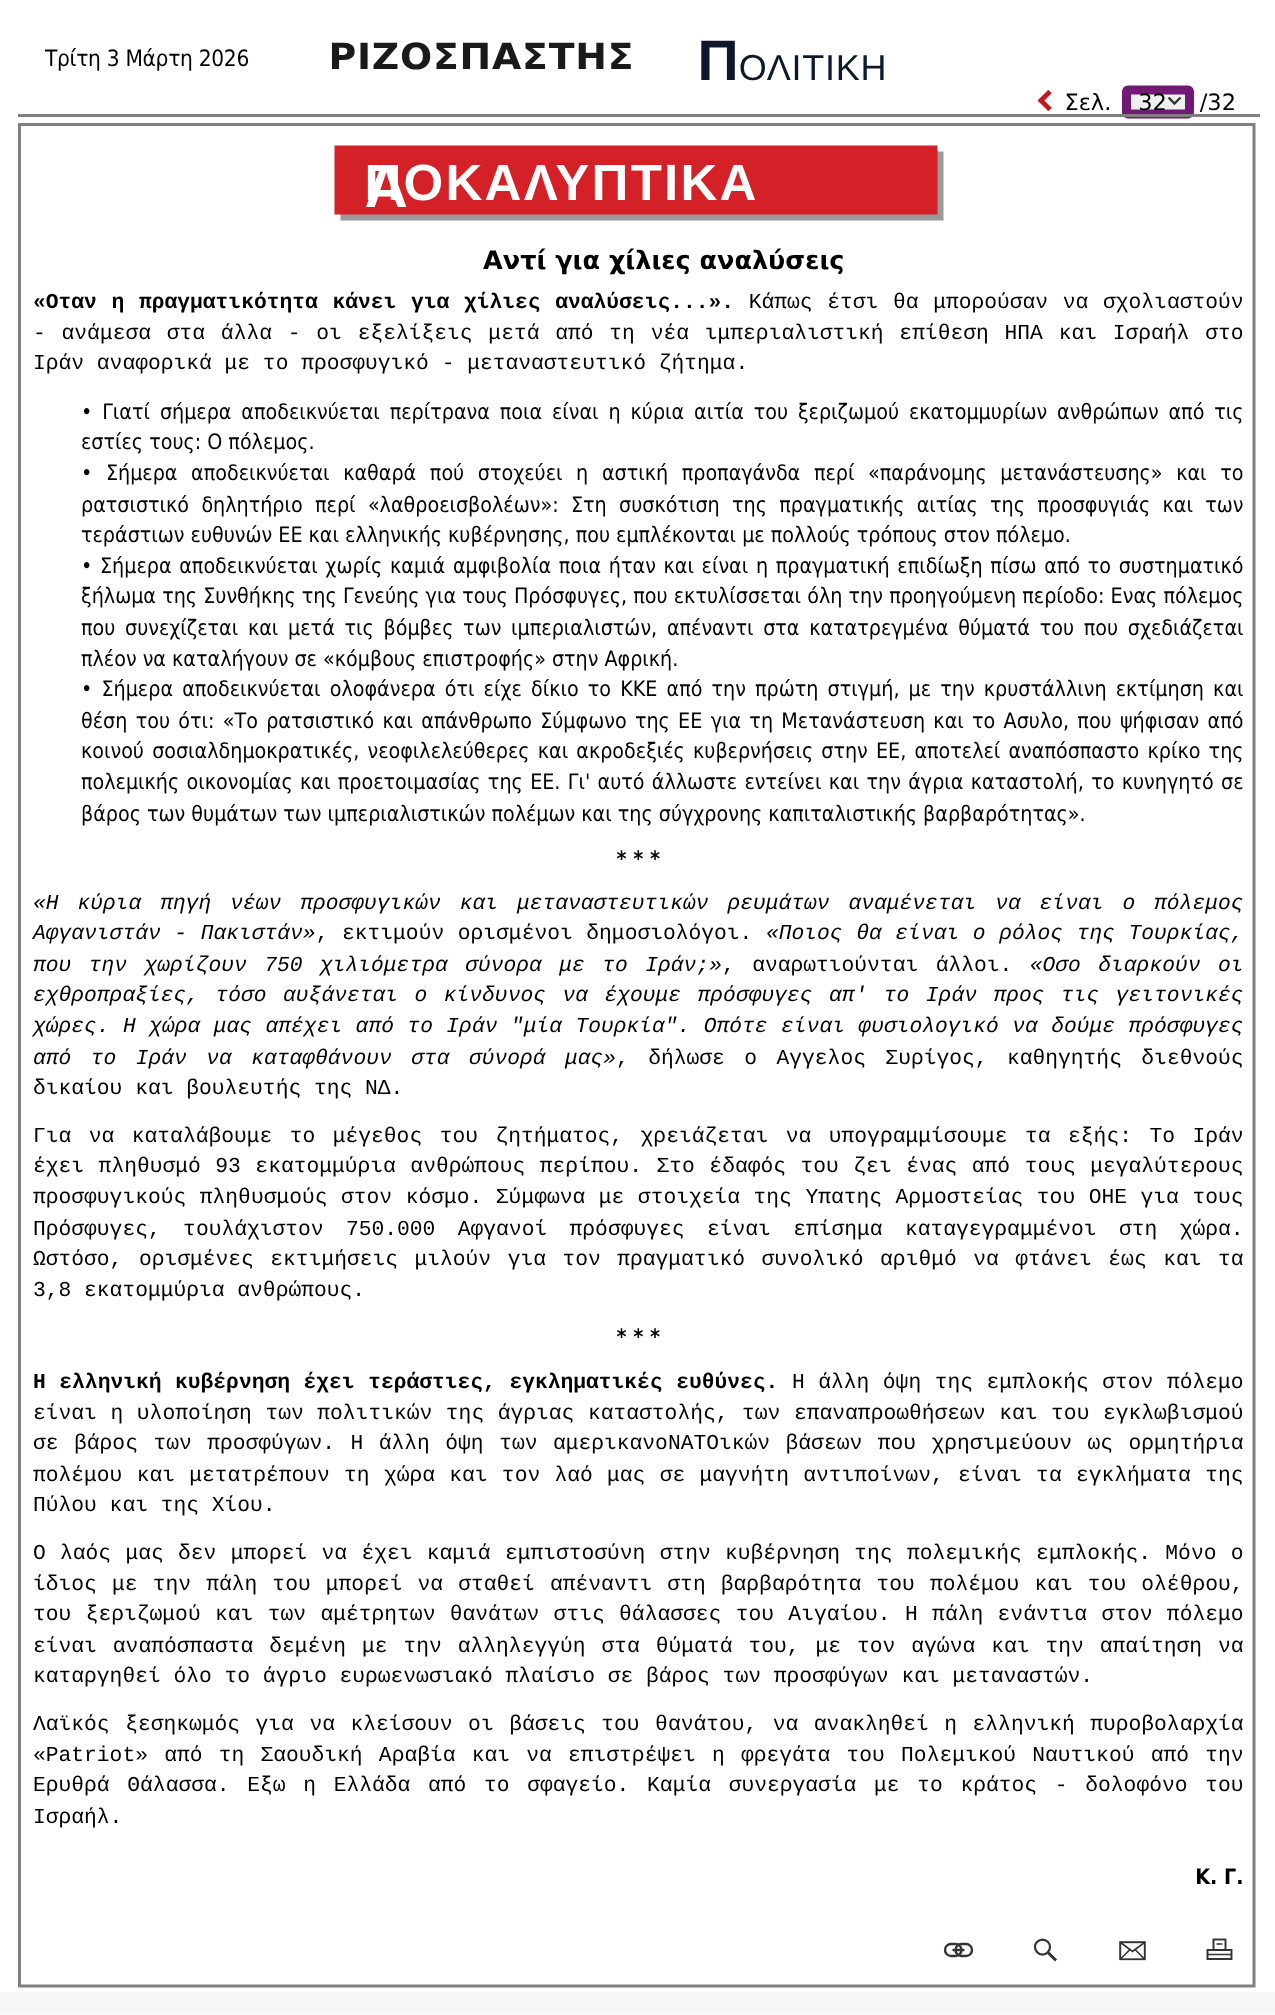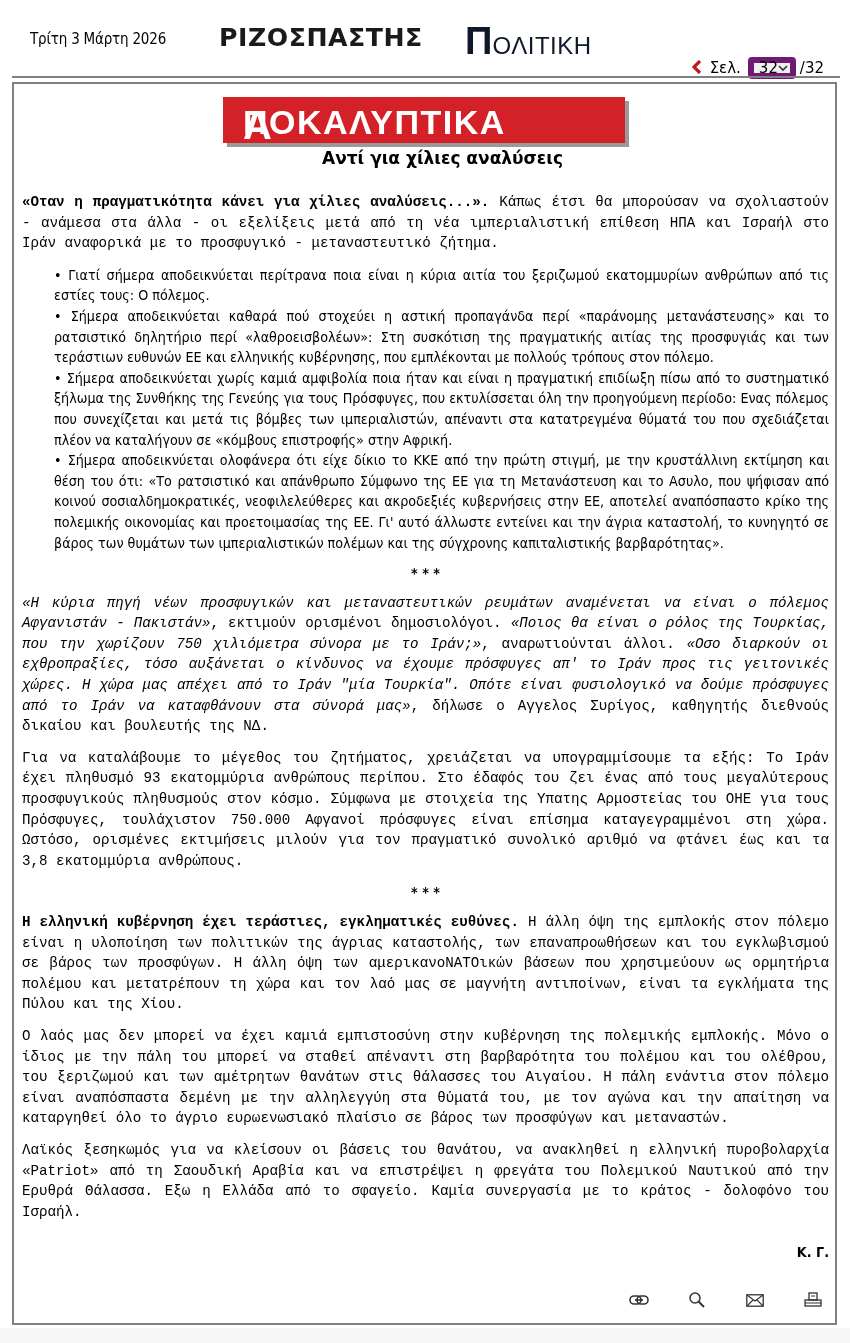--- a/index.html
+++ b/index.html
@@ -12,21 +12,21 @@
   .section-title .small { font-size:24px; font-weight:normal; letter-spacing:0.5px; }
   .pager { position:absolute; right:26px; top:30px; font-size:15px; display:flex; align-items:center; gap:4px;margin-top:27px; }
   .pager .chev { color:#c0181f; font-weight:bold; font-size:16px; margin-right:4px; }
   .pager .select { display:inline-flex; align-items:center; justify-content:space-between; width:48px; height:22px; border:6px solid #701a75; border-radius:4px; background:#f0f0f0; padding:0 5px; box-sizing:border-box; font-size:15px; margin-left:3px; }
   .pager .select .arrow { font-size:10px; color:#333; }
   .rule { position:absolute; left:12px; top:76px; width:828px; height:2px; background:#808080; }
   .box { position:absolute; left:12px; top:82px; width:825px; height:1243px; border:2px solid #808080; box-sizing:border-box; background:#fff; }
   .banner { position:absolute; left:209px; top:13px; width:402px; height:46px; background:#d42127; box-shadow:4px 4px 0 #9a9a9a; color:#fff; font-family:"Liberation Sans", sans-serif; font-weight:bold; }
   .banner span { position:absolute; left:10px; top:3px; font-size:34px; letter-spacing:1.5px; }
   .banner span .first { font-size:40px; }
-  .title { position:absolute; left:0; right:0; top:64px; text-align:center; font-weight:bold; font-size:17px;padding-left:36px; }
+  .title { position:absolute; left:0; right:0; top:80px; text-align:center; font-weight:bold; font-size:17px;padding-left:36px; }
   .content { position:absolute; left:8px; right:6px; top:108px; font-family:"DejaVu Sans Condensed","DejaVu Sans", sans-serif; font-size:14.2px; line-height:20.6px; text-align:justify; }
   .content p { margin:0 0 11px 0;font-family:Liberation Mono, monospace; }
   .content ul { list-style:none; margin:0 0 10px 0; padding:0 0 0 32px; }
   .content ul li { margin:0; }
   .content ul li::before { content:"• "; }
   .stars { text-align:center; font-weight:bold; margin:0 0 9px 0; }
   .sig { text-align:right; font-weight:bold; margin-top:20px; }
   .tools { position:absolute; right:12px; bottom:14px; display:flex; gap:38px; align-items:center; }
   .tools .tool { width:20px; height:18px; display:flex; align-items:center; justify-content:center; }
   .bottombar { position:absolute; left:0; right:0; top:1328px; height:15px; background:#f7f7f7; }

